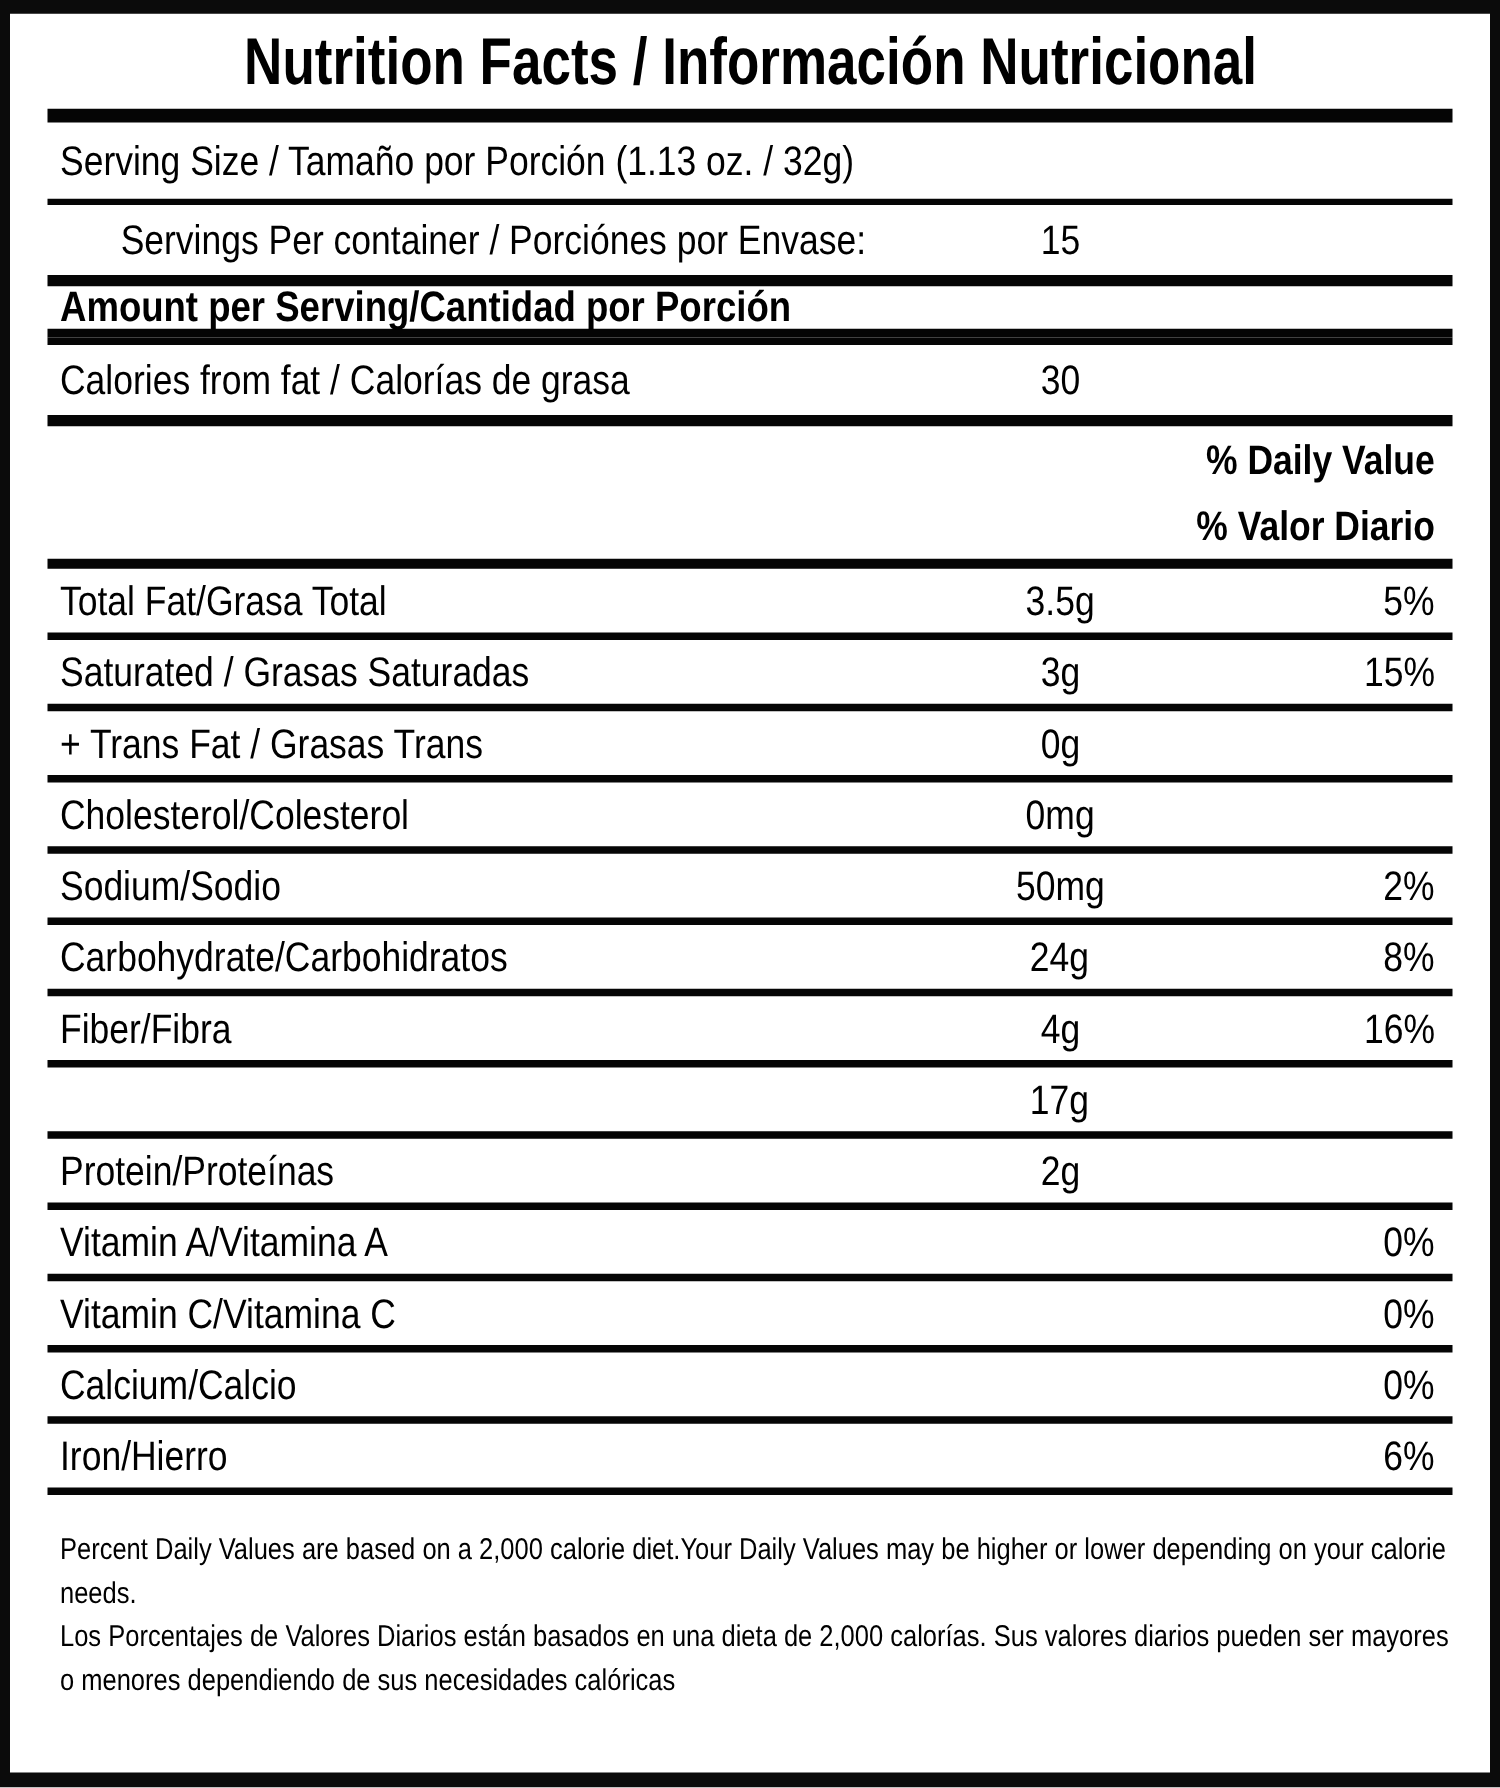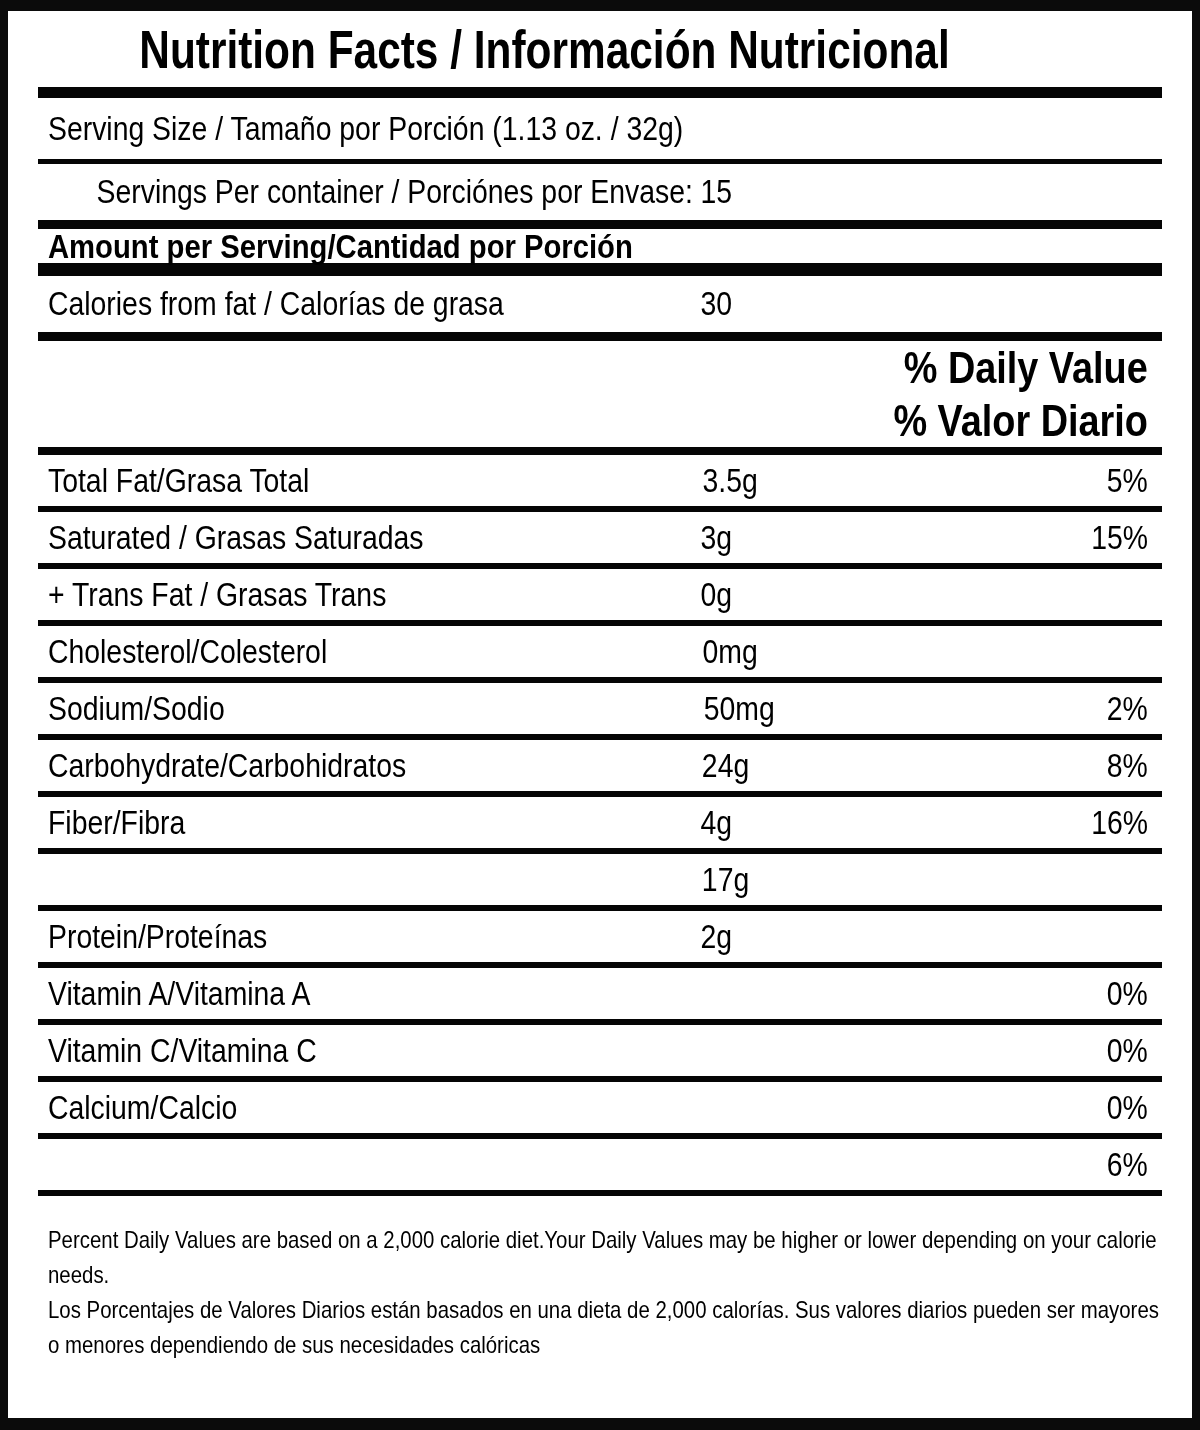--- a/index.html
+++ b/index.html
@@ -17,53 +17,53 @@
     overflow: hidden;
   }
   .inner { padding: 0 30px; height: 100%; }
 
   
   .cx { display: inline-block; white-space: nowrap; transform: scaleX(0.86); }
   .ox-left  .cx { transform-origin: left center; }
   .ox-right .cx { transform-origin: right center; }
   .ox-center .cx { transform-origin: center center; }
 
-  .title-row { height: 76px; display: flex; align-items: center; }
+  .title-row { height: 76px; display: flex; align-items: center; justify-content: center; }
   .title-row .title-text {
     font-size: 53px; font-weight: bold; letter-spacing: 0;
     display: inline-block; transform: scaleX(0.80); transform-origin: center center;
     white-space: nowrap;
   }
 
   .rule { width: 100%; background: #050505; }
   .r5  { height: 5px; }  .r6 { height: 6px; }
   .r7  { height: 7px; }  .r8 { height: 8px; }
   .r9  { height: 9px; }  .r11 { height: 11px; }
 
   .row { position: relative; display: flex; align-items: center; font-size: 33px; }
   .row .lbl { padding-left: 10px; flex: 1; min-width: 0; }
   .row .amount {
     position: absolute; left: 660px; width: 300px;
     text-align: center; top: 0; bottom: 0;
-    display: flex; align-items: center; 
+    display: flex; align-items: center; justify-content: center;
   }
   .row .dv {
     position: absolute; right: 14px; top: 0; bottom: 0;
     display: flex; align-items: center; justify-content: flex-end;
   }
 
   .h58 { height: 61px; } .h56 { height: 56px; } .h53 { height: 53px; }
   .h51 { height: 51px; } .h42 { height: 34px; }
 
   .heading-row { font-weight: bold; font-size: 34px; }
 
   .dv-header-block {
     height: 106px; display: flex; flex-direction: column;
     justify-content: space-around; align-items: flex-end;
-    padding-right: 14px; font-size: 44px; font-weight: bold;
+    padding-right: 14px; font-size: 33px; font-weight: bold;
   }
 
   .footnote {
     height: 203px; padding-top: 26px; padding-left: 10px;
   }
   .footnote-text {
     width: 1322px; transform: scaleX(0.85); transform-origin: left top;
     font-size: 24px; line-height: 35px;
   }
 </style>
@@ -228,20 +228,21 @@
 
     <div class="row h51">
       <span class="lbl ox-left"><span class="cx">Calcium/Calcio</span></span>
       <span class="dv ox-right">
           <span class="cx">0%</span>
         </span>
     </div>
     <div class="rule r6"></div>
 
     <div class="row h51">
+      <span class="lbl ox-left"><span class="cx">Iron/Hierro</span></span>
       <span class="dv ox-right">
           <span class="cx">6%</span>
         </span>
     </div>
     <div class="rule r6"></div>
 
     <div class="footnote">
       <div class="footnote-text">
         <span>Percent Daily Values are based on a 2,000 calorie diet.Your Daily Values may be higher or lower depending on your calorie needs.</span><br>
         <span>Los Porcentajes de Valores Diarios están basados en una dieta de 2,000 calorías. Sus valores diarios pueden ser mayores o menores dependiendo de sus necesidades calóricas</span>

